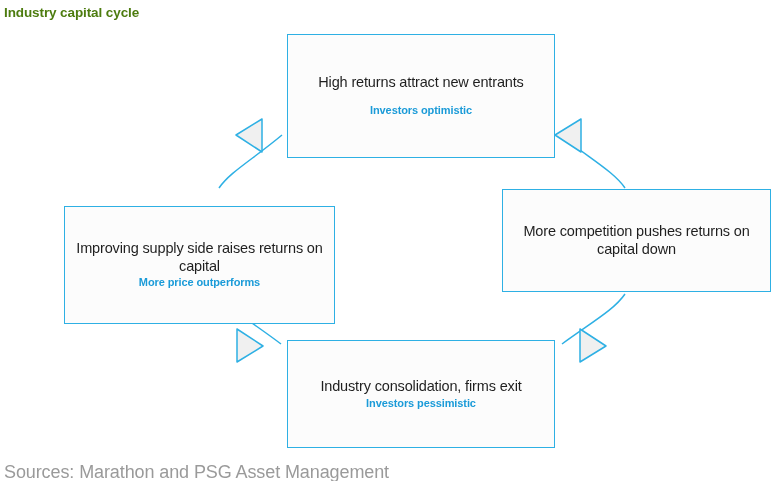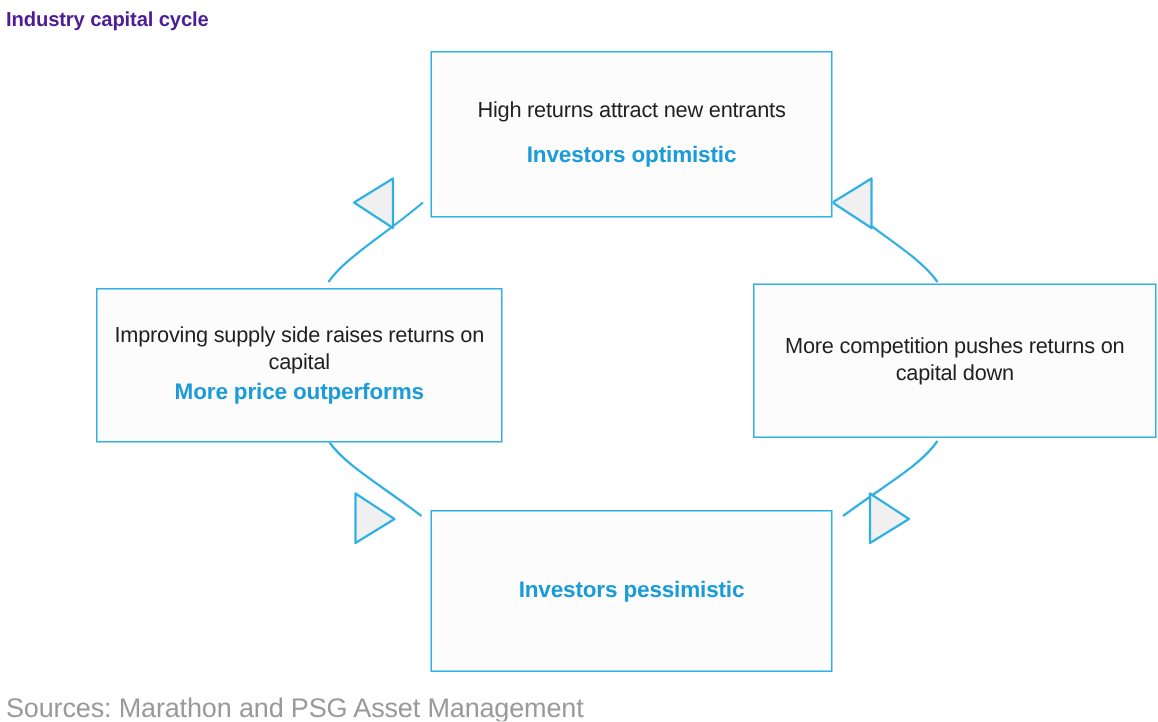--- a/index.html
+++ b/index.html
@@ -19,21 +19,21 @@
     background: #ffffff;
   }
 
   
   .title {
     position: absolute;
     left: 4px;
     top: 5px;
     font-size: 13.5px;
     font-weight: bold;
-    color: #4c1d95;
+    color: #4d7c0f;
     letter-spacing: -0.1px;
     white-space: nowrap;
   }
 
   
   .source {
     position: absolute;
     left: 4px;
     top: 462px;
     font-size: 18px;
@@ -73,32 +73,32 @@
     padding: 4px 8px;
     z-index: 2;
   }
   .node .primary {
     font-size: 14.5px;
     color: #1f1f1f;
     line-height: 1.22;
     letter-spacing: -0.15px;
   }
   .node .accent {
-    font-size: 15px;
+    font-size: 11px;
     font-weight: bold;
     color: #1b9bd8;
     line-height: 1.22;
     letter-spacing: -0.1px;
     margin-top: 1px;
   }
 
-  #node-top    { left: 287px; top: 12px;  width: 268px; height: 111px; gap: 11px; }
+  #node-top    { left: 287px; top: 12px;  width: 268px; height: 124px; gap: 11px; }
   #node-right  { left: 502px; top: 167px; width: 269px; height: 103px; }
   #node-bottom { left: 287px; top: 318px; width: 268px; height: 108px; }
-  #node-left   { left: 64px;  top: 170px; width: 271px; height: 103px; }
+  #node-left   { left: 64px;  top: 184px; width: 271px; height: 118px; }
 </style>
 </head>
 <body>
 
 <div id="page">
 
   <div class="title">Industry capital cycle</div>
 
   <div class="diagram">
 
@@ -128,20 +128,21 @@
     <div class="node" id="node-top">
       <div class="primary">High returns attract new entrants</div>
       <div class="accent">Investors optimistic</div>
     </div>
 
     <div class="node" id="node-right">
       <div class="primary">More competition pushes returns on capital down</div>
     </div>
 
     <div class="node" id="node-bottom">
+      <div class="primary">Industry consolidation, firms exit</div>
       <div class="accent">Investors pessimistic</div>
     </div>
 
     <div class="node" id="node-left">
       <div class="primary">Improving supply side raises returns on capital</div>
       <div class="accent">More price outperforms</div>
     </div>
 
   </div>
 

